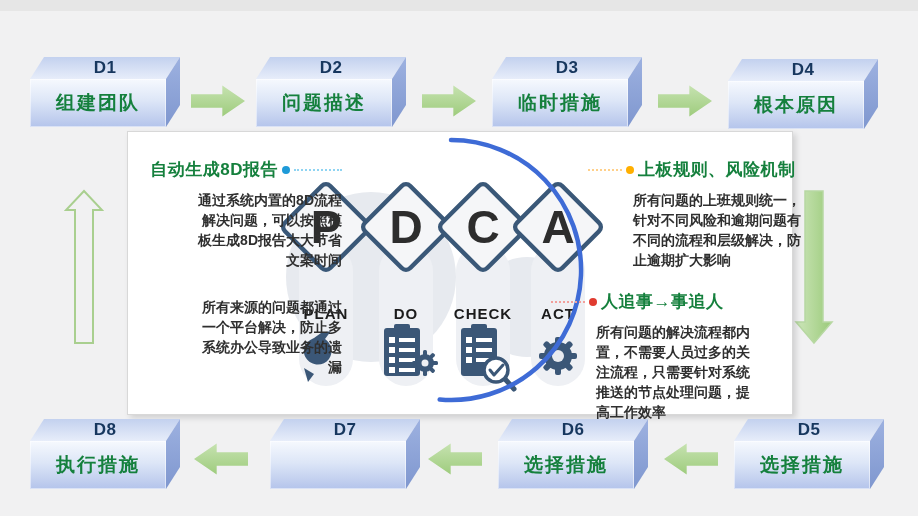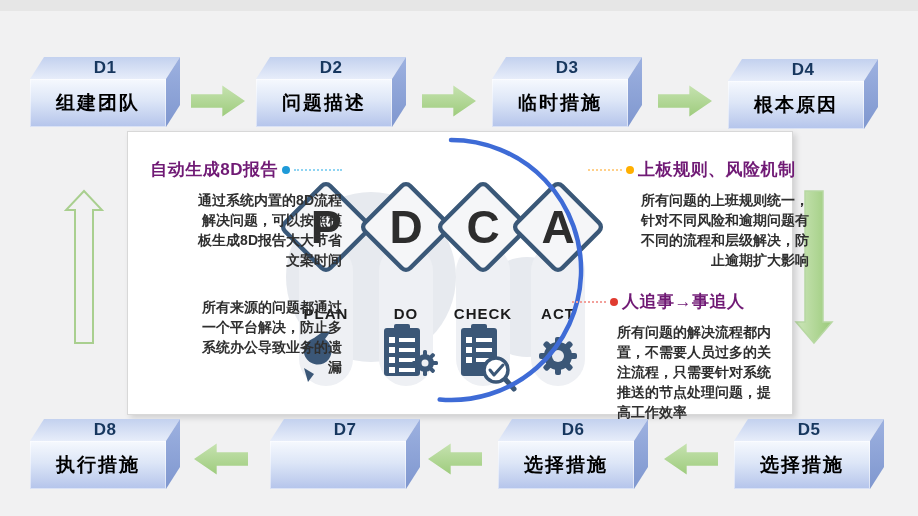--- a/index.html
+++ b/index.html
@@ -13,55 +13,55 @@
   .pbox .face-front{position:absolute;left:0;top:22px;width:136px;height:48px;
     background:linear-gradient(180deg,#f6f9fe 0%,#dde6f7 45%,#b4c4eb 100%);
     box-shadow:inset 0 0 0 1px rgba(255,255,255,.5);}
   .pbox .face-side{position:absolute;left:136px;top:0;width:14px;height:70px;
     clip-path:polygon(0 22px,14px 0,14px 48px,0 70px);
     background:linear-gradient(180deg,#9db1e0 0%,#7f97cf 100%);}
   .pbox .bid{position:absolute;left:0;top:1px;width:150px;text-align:center;
     font-size:17px;font-weight:bold;color:#17375e;letter-spacing:.5px;}
   .pbox .blabel{position:absolute;left:0;top:22px;width:136px;height:48px;
     display:flex;align-items:center;justify-content:center;
-    font-size:19px;font-weight:bold;color:#000000;letter-spacing:2px;}
+    font-size:19px;font-weight:bold;color:#15803d;letter-spacing:2px;}
 
   
   .h-arrow{position:absolute;width:54px;height:36px;
     clip-path:polygon(0% 31%,58% 31%,58% 7%,100% 50%,58% 93%,58% 69%,0% 69%);
     background:linear-gradient(180deg,#c9e4b4 0%,#9bca79 100%);}
   .h-arrow.left{transform:scaleX(-1);}
 
   .v-arrow{position:absolute;}
 
   
   #card{position:absolute;left:127px;top:120px;width:664px;height:282px;
     background:#ffffff;border:1px solid #d8d8d8;
     box-shadow:3px 3px 6px rgba(0,0,0,.14);}
   #pdca-svg{position:absolute;left:0;top:0;}
 
   .blk{position:absolute;display:flex;flex-direction:column;}
   .blk .hrow{display:flex;align-items:center;}
-  .blk .title{font-size:17px;font-weight:bold;color:#701a75;white-space:nowrap;letter-spacing:.5px;}
+  .blk .title{font-size:17px;font-weight:bold;color:#15803d;white-space:nowrap;letter-spacing:.5px;}
   .blk .dot{width:8px;height:8px;border-radius:50%;margin:0 4px;flex:0 0 auto;}
   .blk .dash{height:0;border-top:2px dotted #ccc;flex:0 0 auto;}
   .blk .body{font-size:14px;line-height:20px;font-weight:bold;color:#2f2f2f;margin-top:9px;}
 
   .blk.l{align-items:flex-end;}
   .blk.l .body{text-align:right;}
   .blk.r{align-items:flex-start;}
   .blk.r .body{text-align:left;}
 
   #blk-lt{left:8px;top:26px;width:206px;}
   #blk-lb{left:8px;top:156px;width:206px;}
   #blk-rt{left:460px;top:26px;width:220px;}
-  #blk-rb{left:444px;top:158px;width:220px;}
+  #blk-rb{left:423px;top:158px;width:220px;}
   #blk-lt .body{width:152px;}
   #blk-lb .body{width:146px;}
-  #blk-rt .body{width:176px;margin-left:45px;text-align:right;}
+  #blk-rt .body{width:176px;margin-left:45px;}
   #blk-rb .body{width:164px;margin-left:45px;}
   .dash.w48{width:48px;} .dash.w34{width:34px;}
 </style>
 </head>
 <body>
 
 <div id="stage">
 
   <div class="pbox" style="left:30px;top:46px;">
     <div class="face-top"></div>

